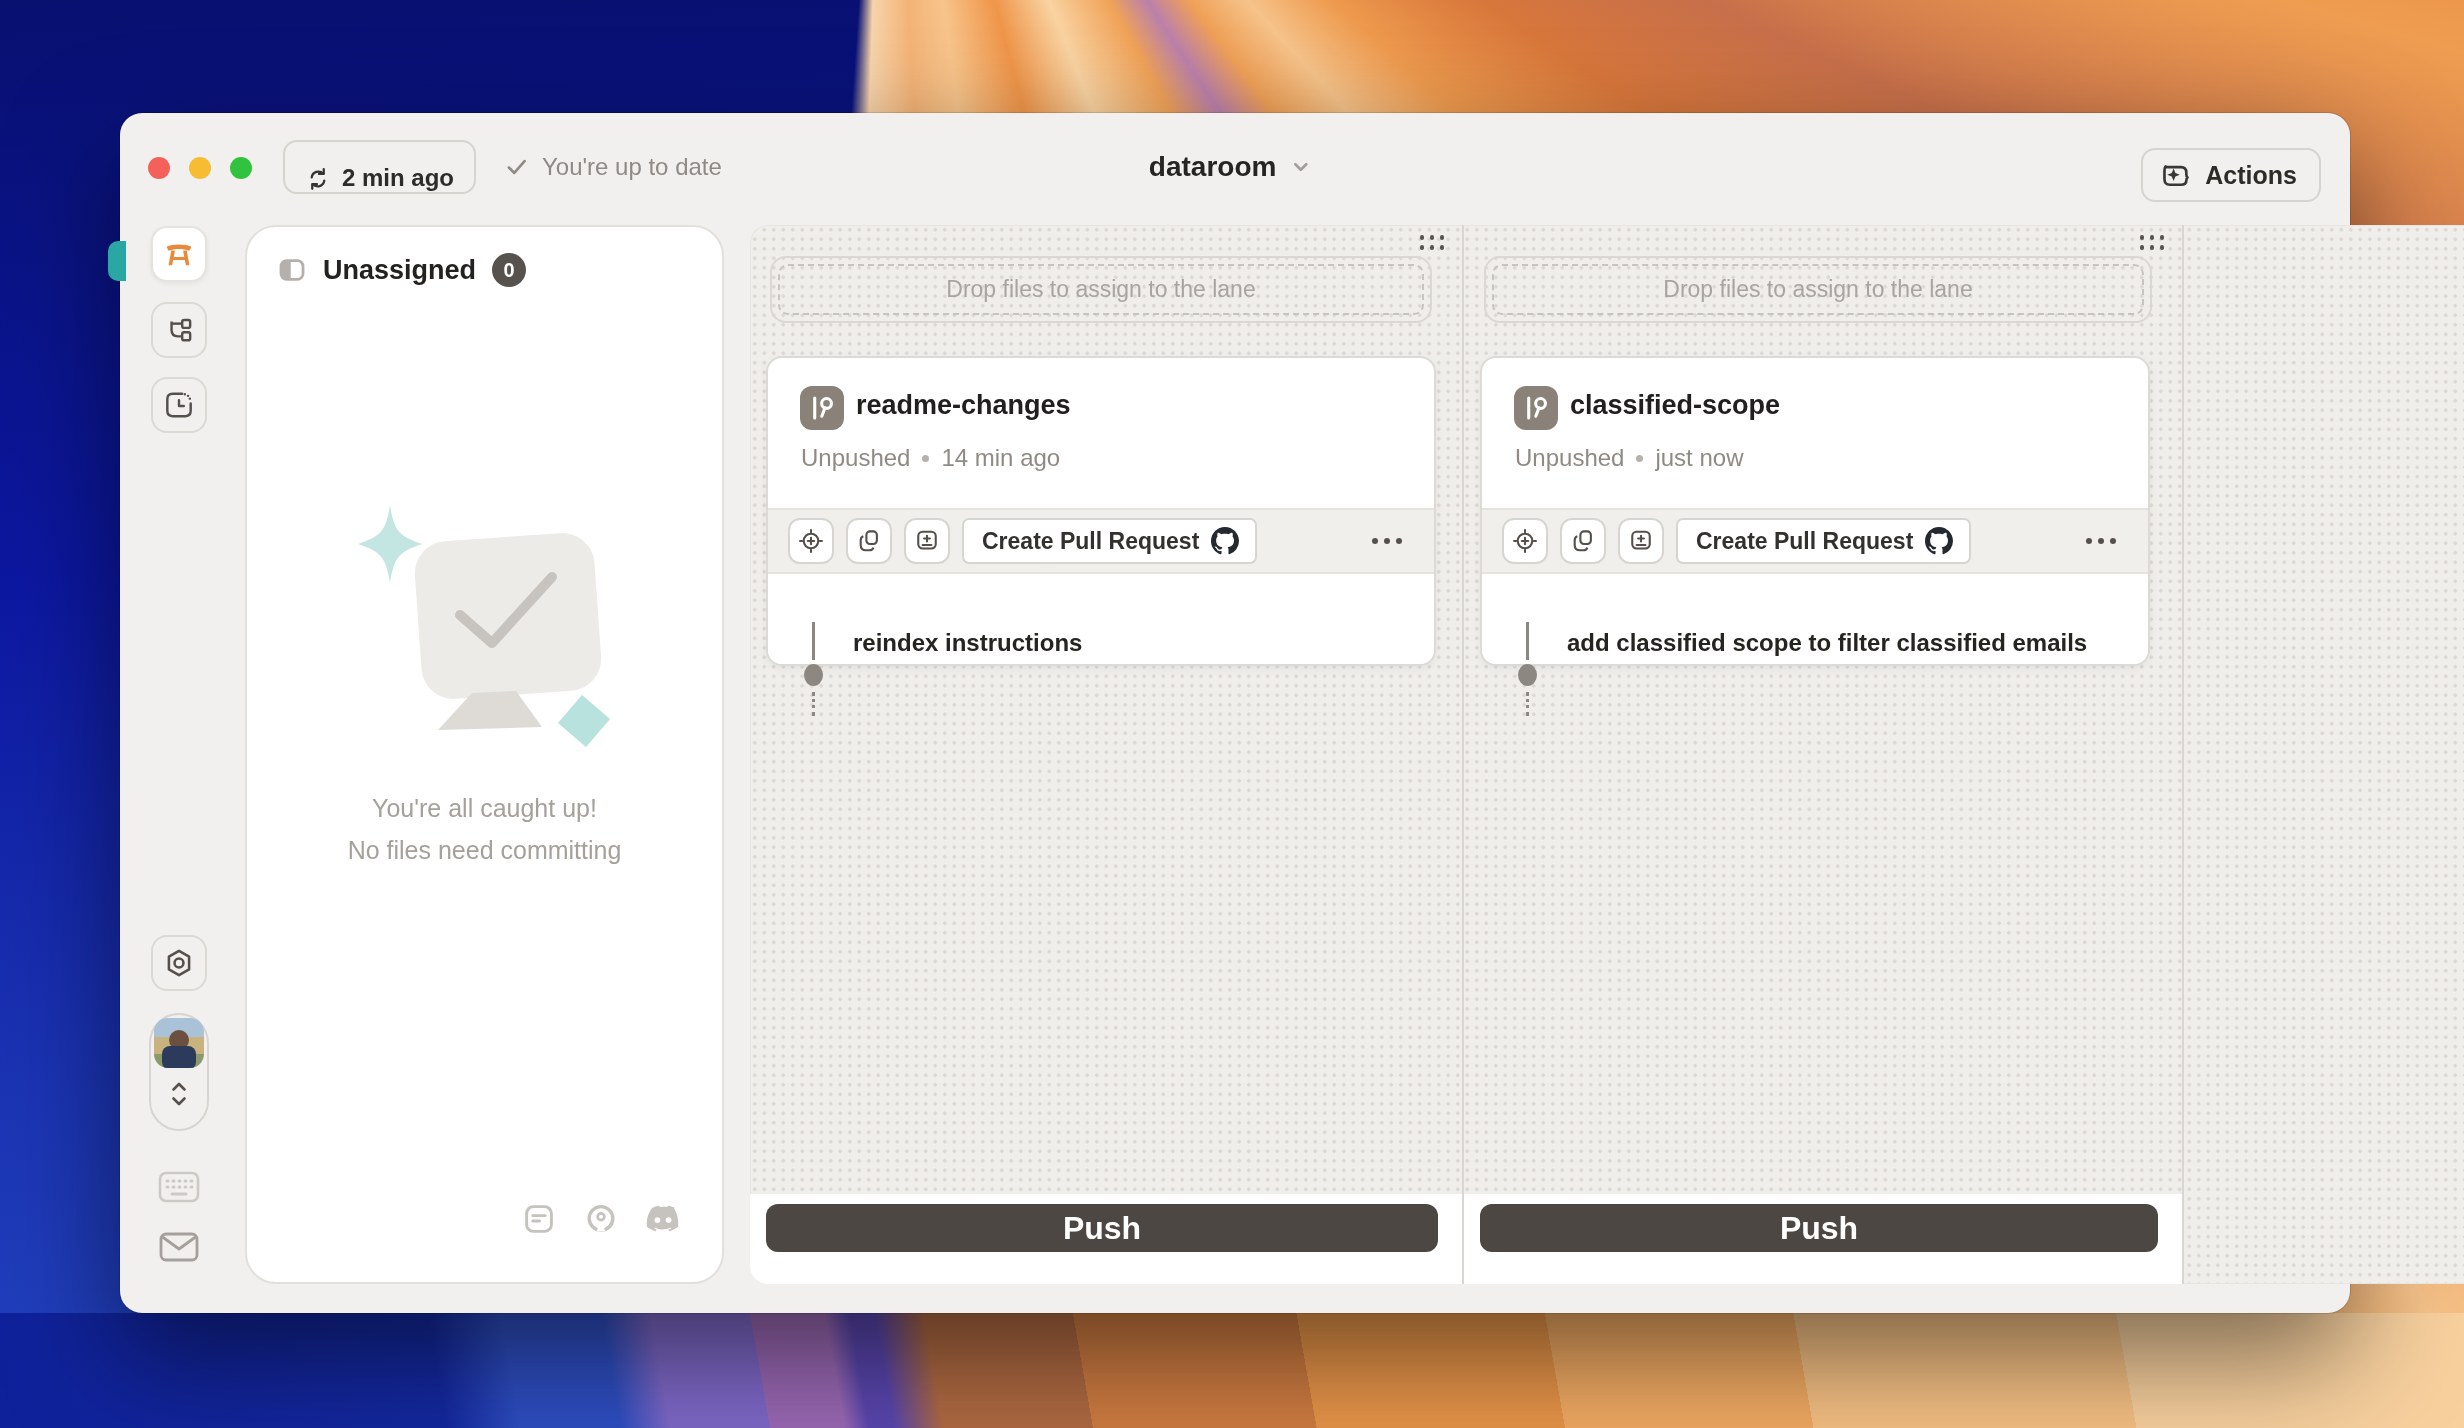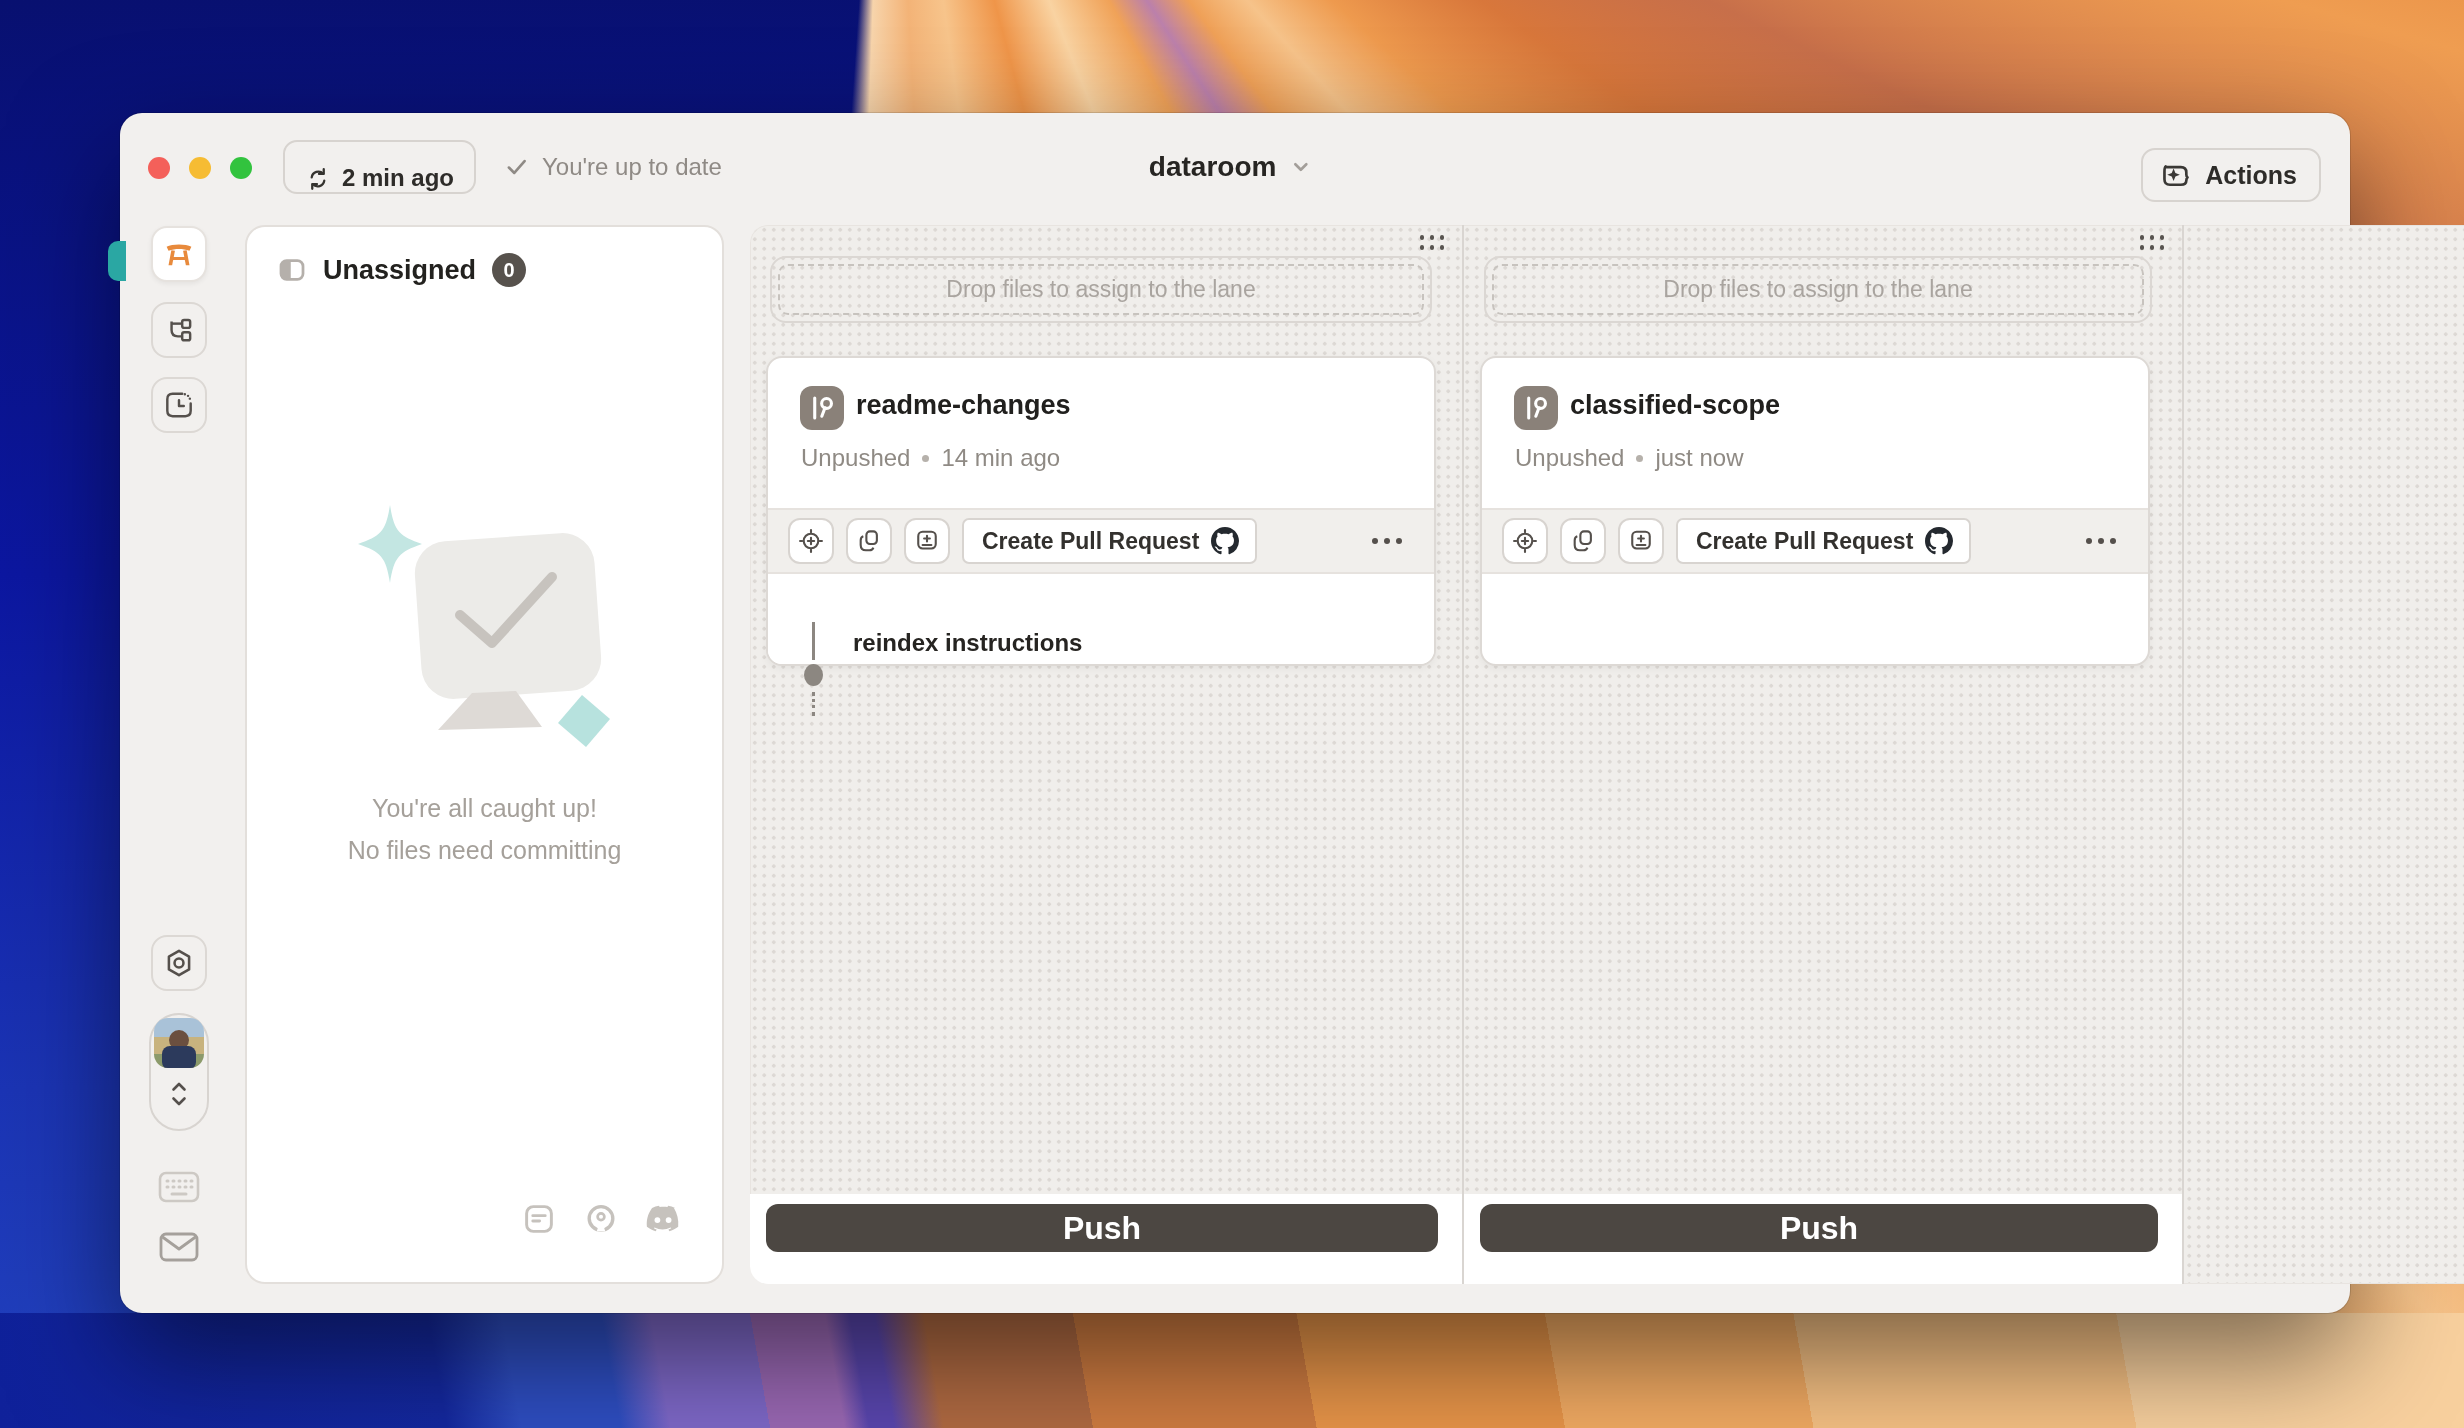--- a/index.html
+++ b/index.html
@@ -52,21 +52,21 @@
   .avatar-pill { position:absolute; left:29px; top:900px; width:60px; height:118px;
     border:2px solid #d8d4d0; border-radius:30px; }
   .avatar { position:absolute; left:3px; top:3px; width:50px; height:50px; border-radius:14px;
     overflow:hidden; background:linear-gradient(180deg,#a9c2d8 0 38%,#c8b37e 38% 72%,#8c9a6b 72% 100%); cursor:pointer; }
   .avatar .head { position:absolute; left:15px; top:12px; width:20px; height:20px; border-radius:50%; background:#6b4f3f; }
   .avatar .body { position:absolute; left:8px; top:28px; width:34px; height:24px; border-radius:8px; background:#2c3a5c; }
   .pill-chevrons { position:absolute; left:14px; top:62px; cursor:pointer; }
 
   
   .panel { position:absolute; left:125px; top:112px; width:479px; height:1059px;
-    background:#fff; border:2px solid #e3dfdb; border-radius:20px; }
+    background:#fff; border:2px solid #e3dfdb; border-radius:31px; }
   .panel-head { position:absolute; left:30px; top:26px; display:flex; align-items:center; gap:16px; }
   .panel-title { font-size:27px; font-weight:700; color:#23221f; }
   .count-badge { width:34px; height:34px; border-radius:50%; background:#57524d; color:#fff;
     font-size:20px; font-weight:700; display:flex; align-items:center; justify-content:center; }
   .empty-illus { position:absolute; left:50%; top:268px; transform:translateX(-50%); }
   .empty-text { position:absolute; left:0; right:0; top:560px; text-align:center;
     font-size:25px; line-height:42px; color:#a5a09a; }
   .panel-foot { position:absolute; right:40px; bottom:44px; display:flex; gap:24px; }
   .panel-foot .fi { width:38px; height:38px; display:flex; align-items:center; justify-content:center; cursor:pointer; }
 
@@ -430,20 +430,26 @@
               </svg>
             </span>
           </div>
           <div class="more">
               <i></i>
               <i></i>
               <i></i>
             </div>
         </div>
 
+        <div class="commit">
+          <div class="cline-solid"></div>
+          <div class="cdot"></div>
+          <div class="cline-dot"></div>
+          <div class="cmsg">add classified scope to filter classified emails</div>
+        </div>
       </div>
 
       <div class="lane-foot">
         <div class="push-btn">Push</div>
       </div>
     </div>
 
     <div class="lane" style="left:1434px; width:136px;"></div>
   </div>
 

